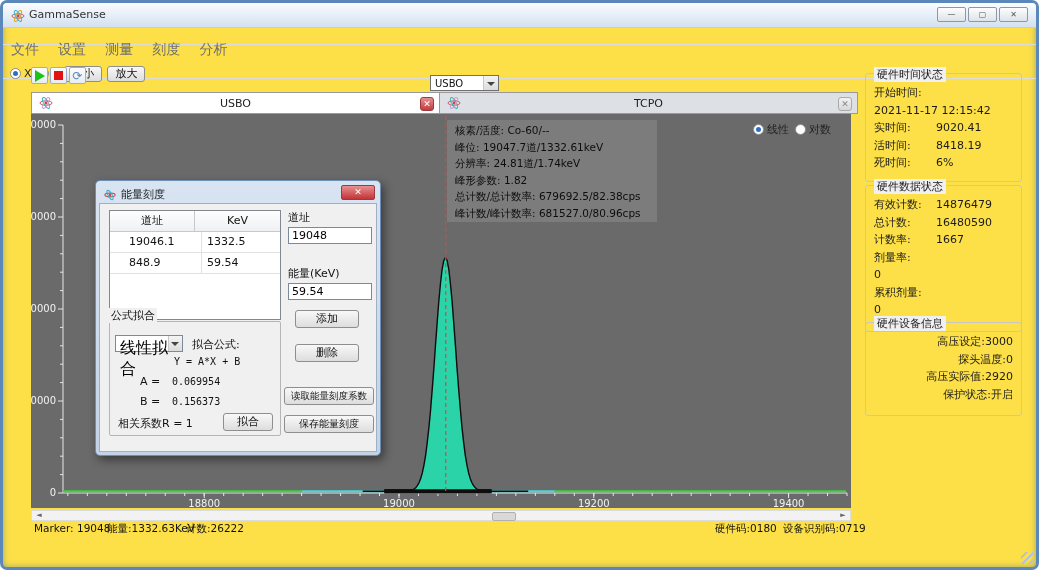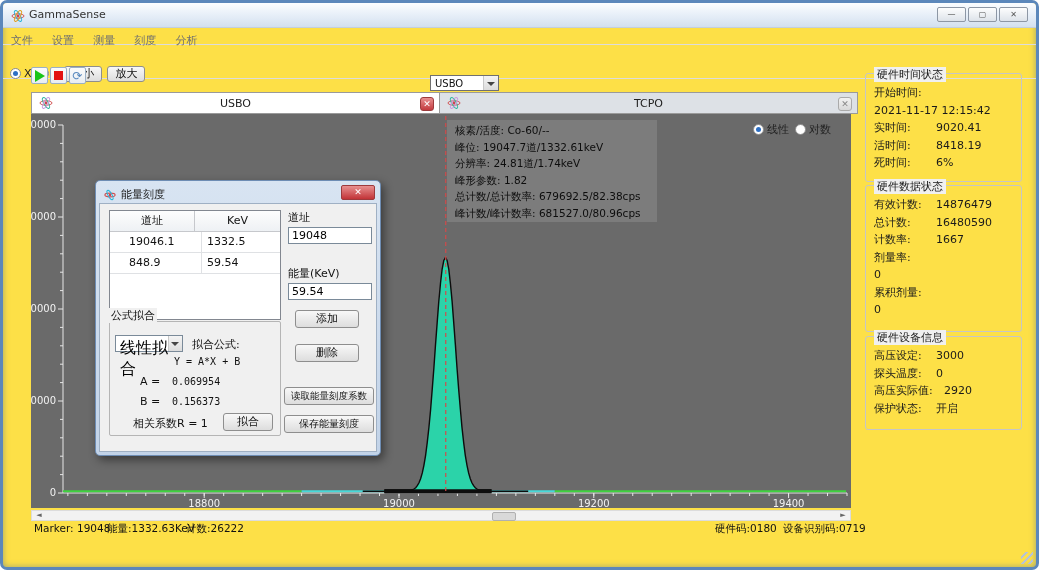--- a/index.html
+++ b/index.html
@@ -7,21 +7,21 @@
        border:3px solid #5b87bb;border-radius:7px;background:#fde047;overflow:hidden;
        box-shadow:0 0 6px rgba(60,100,160,.5) inset;}
   .titlebar{position:absolute;left:0;top:0;width:100%;height:24px;
             background:linear-gradient(#fbfdff,#dfe9f5 70%,#d3e0ef);border-bottom:1px solid #c3cfdd;}
   .title-text{position:absolute;left:26px;top:5px;font-size:11px;color:#333;}
   .app-icon{position:absolute;left:8px;top:5px;}
   .winbtns{position:absolute;right:8px;top:4px;display:flex;gap:2px;}
   .winbtn{width:29px;height:15px;box-sizing:border-box;border:1px solid #8d97a5;border-radius:2px;
           background:linear-gradient(#fdfdfd,#dde3ea);font-size:8px;line-height:13px;text-align:center;color:#555;}
   .menubar{position:absolute;left:0;top:24px;width:100%;height:17px;border-bottom:1px solid #dcdcdc;}
-  .menu-item{display:inline-block;margin-left:14px;font-size:11px;color:#6f6f6f;margin-top:6px;}
+  .menu-item{display:inline-block;margin-left:14px;font-size:14px;color:#6f6f6f;margin-top:14px;}
   .menu-item:first-child{margin-left:8px;}
   .toolbar{position:absolute;left:0;top:42px;width:100%;height:17px;border-bottom:1px solid #dcdcdc;margin-top:16px;}
   .radio{display:inline-block;width:11px;height:11px;border-radius:50%;box-sizing:border-box;
          border:1px solid #8a8a8a;background:#fff;vertical-align:middle;position:relative;}
   .radio .dot{position:absolute;left:2px;top:2px;width:5px;height:5px;border-radius:50%;background:#2d6fc4;}
   .rlabel{font-size:11px;color:#222;vertical-align:middle;margin:0 6px 0 3px;}
   .btn{display:inline-block;box-sizing:border-box;border:1px solid #8e8e8e;border-radius:3px;
        background:linear-gradient(#f8f8f8,#dddddd);font-size:11px;color:#111;text-align:center;}
   .tbtn{height:16px;line-height:14px;padding:0 7px;vertical-align:middle;}
   .transport{position:absolute;left:28px;top:64px;display:flex;gap:2px;}
@@ -296,21 +296,21 @@
     <span class="legend">硬件数据状态</span>
     <div class="sg-row"><span class="lbl">有效计数:</span><span>14876479</span></div>
     <div class="sg-row"><span class="lbl">总计数:</span><span>16480590</span></div>
     <div class="sg-row"><span class="lbl">计数率:</span><span>1667</span></div>
     <div class="sg-row"><span class="lbl">剂量率:</span></div>
     <div class="sg-row"><span>0</span></div>
     <div class="sg-row"><span class="lbl">累积剂量:</span></div>
     <div class="sg-row"><span>0</span></div>
   </div>
 
-  <div class="sidebar-group" style="top:333px;height:94px;">
+  <div class="sidebar-group" style="top:319px;height:94px;text-align:right;">
     <span class="legend">硬件设备信息</span>
     <div class="sg-row"><span class="lbl">高压设定:</span><span>3000</span></div>
     <div class="sg-row"><span class="lbl">探头温度:</span><span>0</span></div>
     <div class="sg-row"><span class="lbl" style="min-width:70px">高压实际值:</span><span>2920</span></div>
     <div class="sg-row"><span class="lbl">保护状态:</span><span>开启</span></div>
   </div>
 
   <div class="hscroll">
     <span class="hs-arrow" style="left:0;">◄</span>
     <span class="hs-thumb"></span>
@@ -373,19 +373,19 @@
           <span class="arrowbox">
               <span class="tri-down" style="top:6px;left:2px;"></span>
             </span>
         </div>
         <span class="fit-txt" style="left:82px;top:15px;">拟合公式:</span>
         <span class="fit-txt mono" style="left:64px;top:34px;">Y = A*X + B</span>
         <span class="fit-txt" style="left:30px;top:53px;">A =</span>
         <span class="fit-txt mono" style="left:62px;top:54px;">0.069954</span>
         <span class="fit-txt" style="left:30px;top:73px;">B =</span>
         <span class="fit-txt mono" style="left:62px;top:74px;">0.156373</span>
-        <span class="fit-txt" style="left:23px;top:94px;">相关系数R = 1</span>
+        <span class="fit-txt" style="left:8px;top:94px;">相关系数R = 1</span>
         <span class="btn dlg-btn" style="left:113px;top:91px;width:50px;">拟合</span>
       </div>
     </div>
   </div>
 
 </div>
 
 </body></html>

